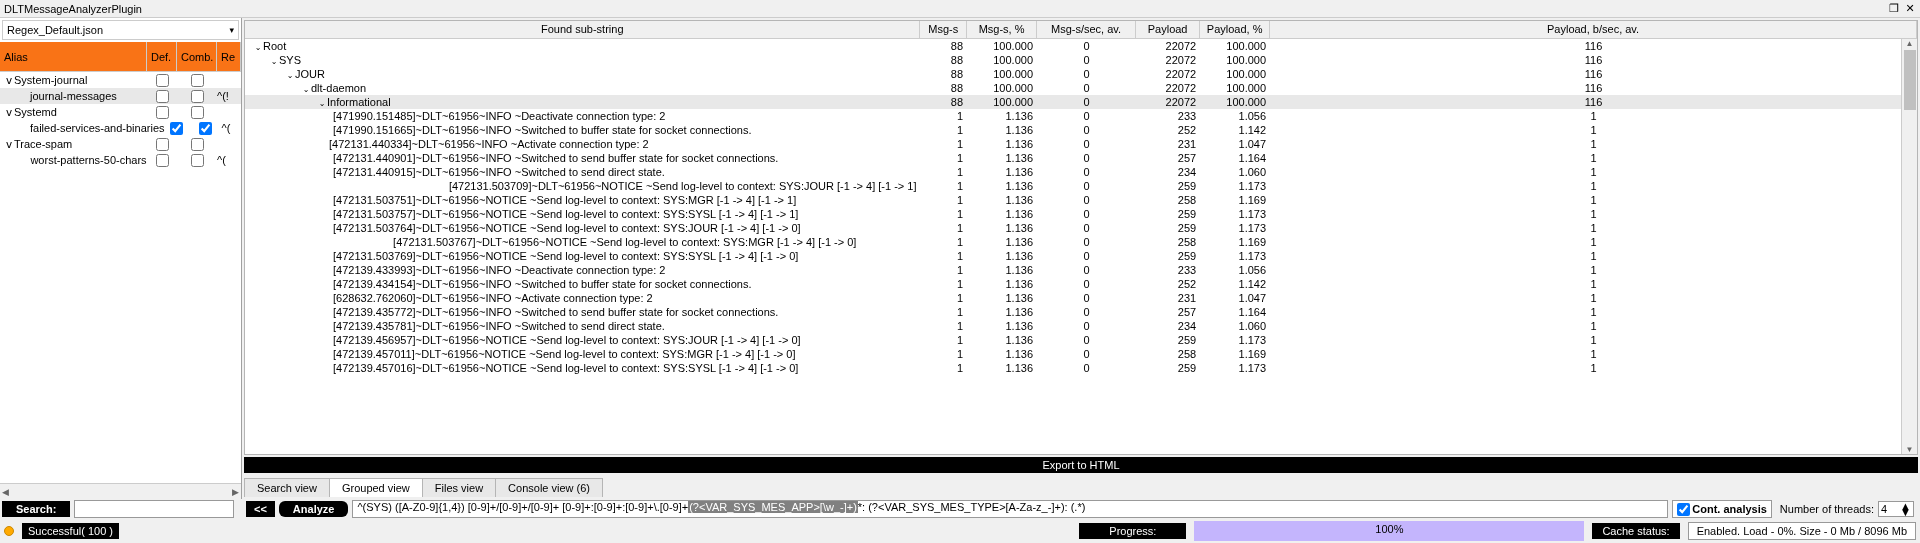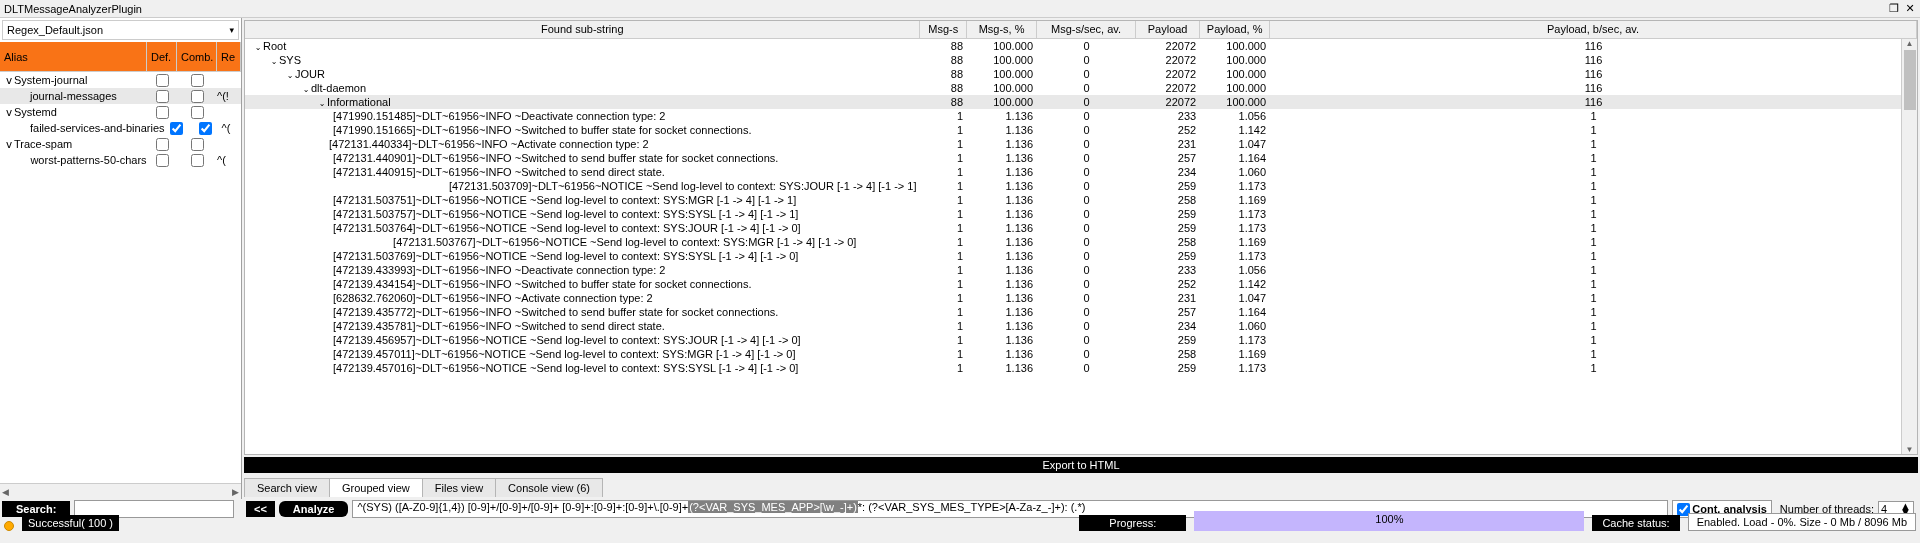--- a/index.html
+++ b/index.html
@@ -53,21 +53,21 @@
 .search-row .sinput { flex:0 0 160px; height:18px; border:1px solid #999; background:#fff;}
 .search-row .spacer-left { width:240px; display:flex; align-items:center; gap:4px;}
 .btn-dark { background:#000; color:#fff; border:none; padding:2px 8px; cursor:default; font-weight:bold;}
 .btn-dark.an { padding:2px 14px;border-radius:6px;}
 .regex { flex:1; height:18px; border:1px solid #999; background:#fff; padding:0 4px; display:flex; align-items:flex-start; overflow:hidden; white-space:nowrap;}
 .regex .hl { background:#808080; color:#fff; padding:0 1px;}
 .cont { display:flex; align-items:center; gap:2px; border:1px solid #999; padding:7px 4px; height:18px; background:#fff;}
 .nthr { display:flex; align-items:center; gap:4px; background:#f0f0f0; padding:0 4px; height:18px;}
 .nthr .v { border:1px solid #999; width:36px; height:16px; padding:0 2px; background:#fff; display:flex; align-items:center; justify-content:space-between;}
 .nthr .v .sp { font-size:7px; line-height:6px; display:flex; flex-direction:column;}
-.status { height:20px; display:flex; align-items:flex-end; gap:8px; padding:12px 4px; background:#f0f0f0;}
+.status { height:20px; display:flex; align-items:center; gap:8px; padding:12px 4px; background:#f0f0f0;}
 .status .dot { width:10px; height:10px; border-radius:50%; background:#ffaa00; border:1px solid #cc8800;}
 .status .succ { background:#000; color:#fff; padding:2px 6px; flex:0 0 auto;}
 .status .spacer { flex:1;}
 .status .prog-lbl { background:#000; color:#fff; padding:2px 30px;}
 .status .prog-bar { width:390px; height:20px; background:#c4b5fd; color:#000; text-align:center; line-height:16px;}
 .status .cache-lbl { background:#000; color:#fff; padding:2px 10px;}
 .status .cache-v { border:1px solid #999; padding:2px 8px; background:#fff;}
 .rscroll { position:absolute; right:0; top:18px; bottom:0; width:16px; background:#f0f0f0; border-left:1px solid #ccc; display:flex; flex-direction:column; justify-content:space-between; align-items:center;}
 .rscroll span { font-size:8px; color:#666;}
 .rscroll .thumb { width:12px; height:60px; background:#c0c0c0; margin-top:2px;}

